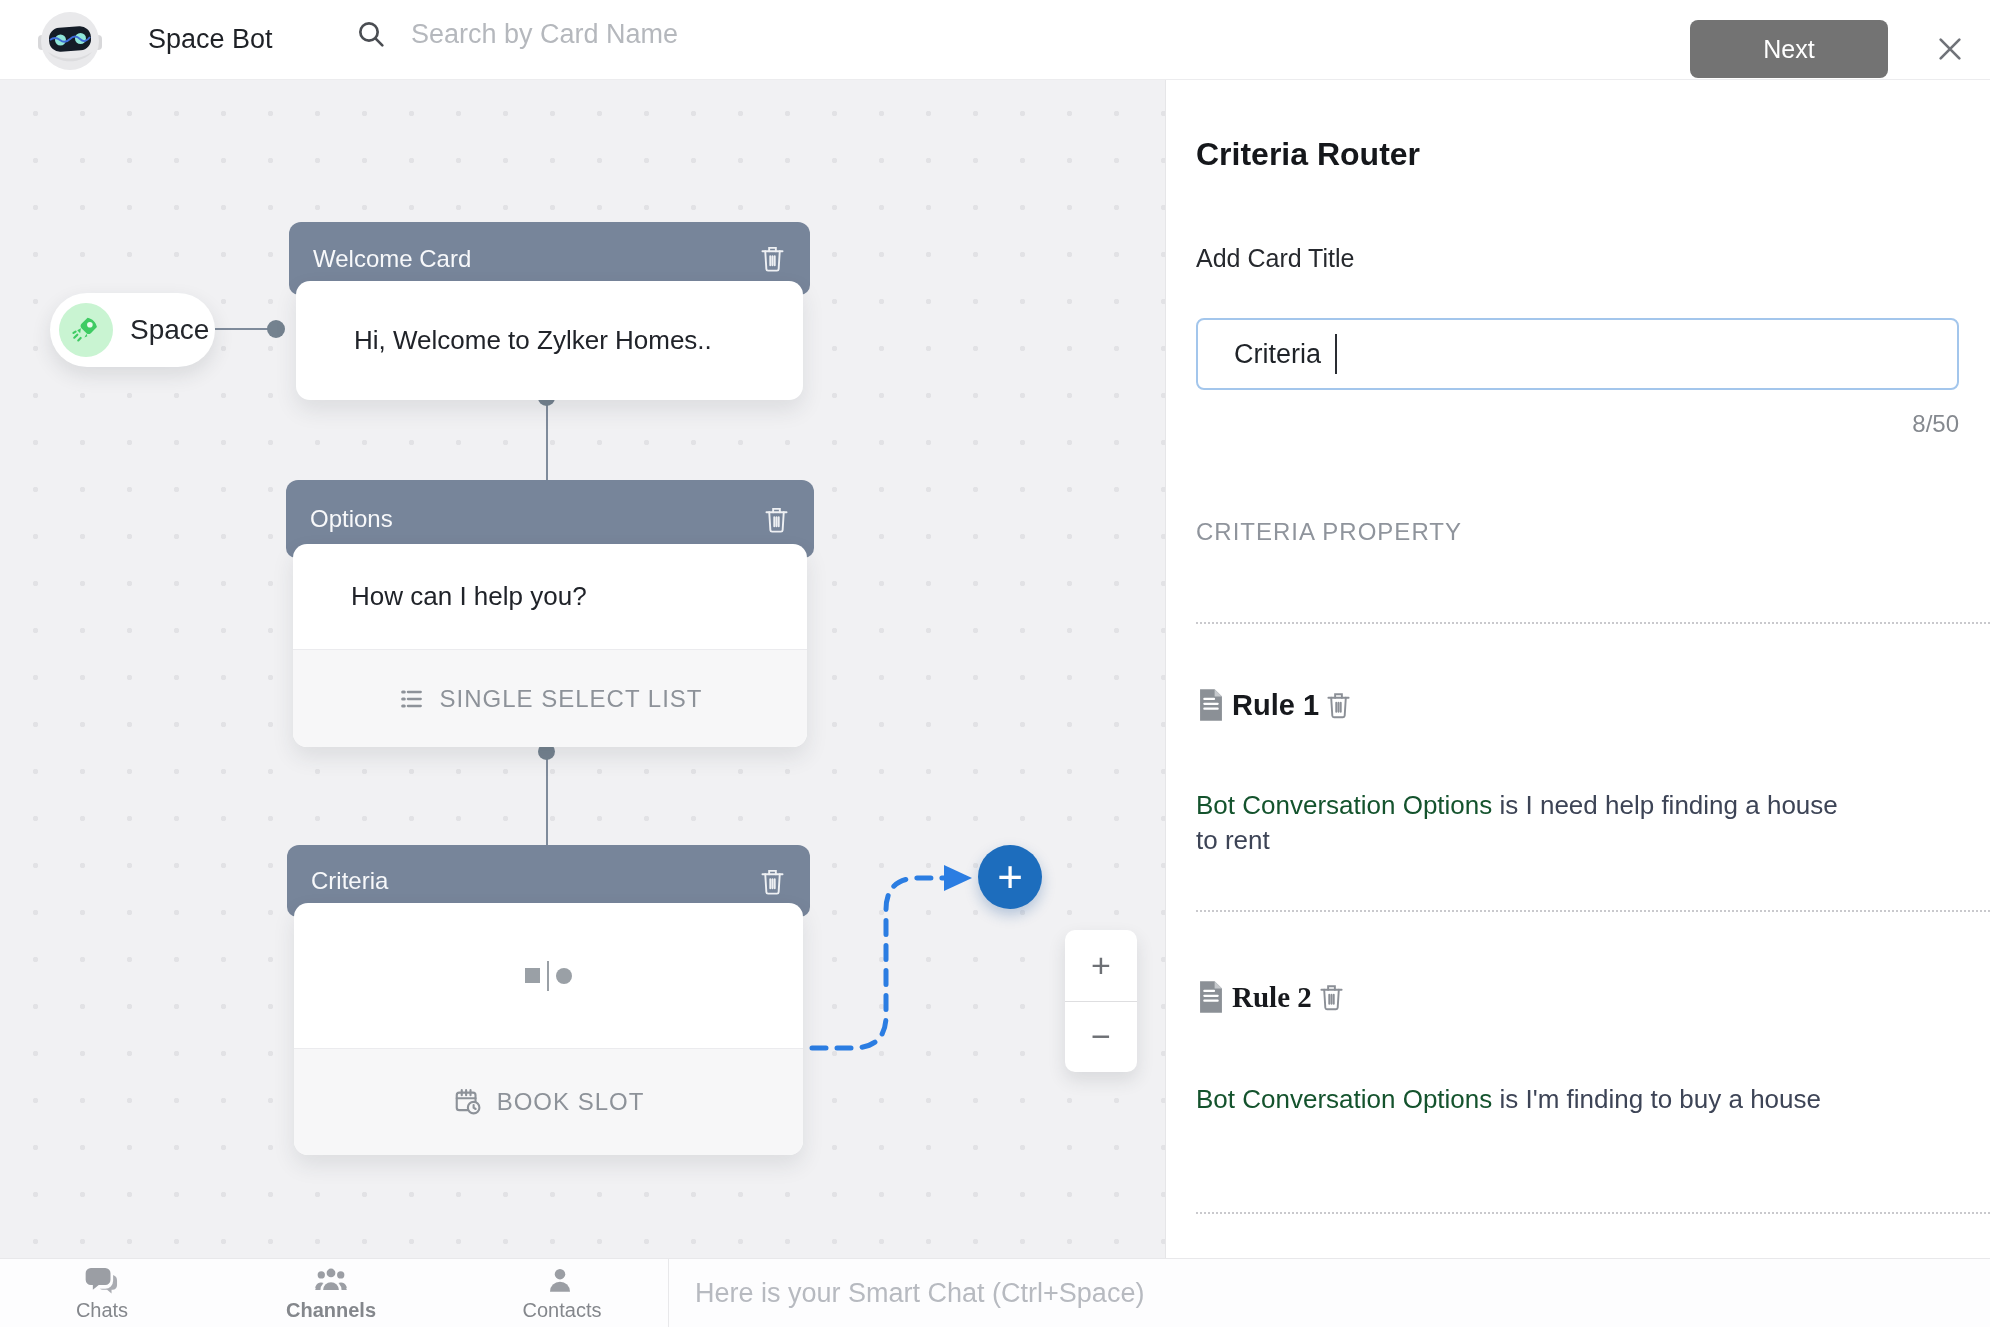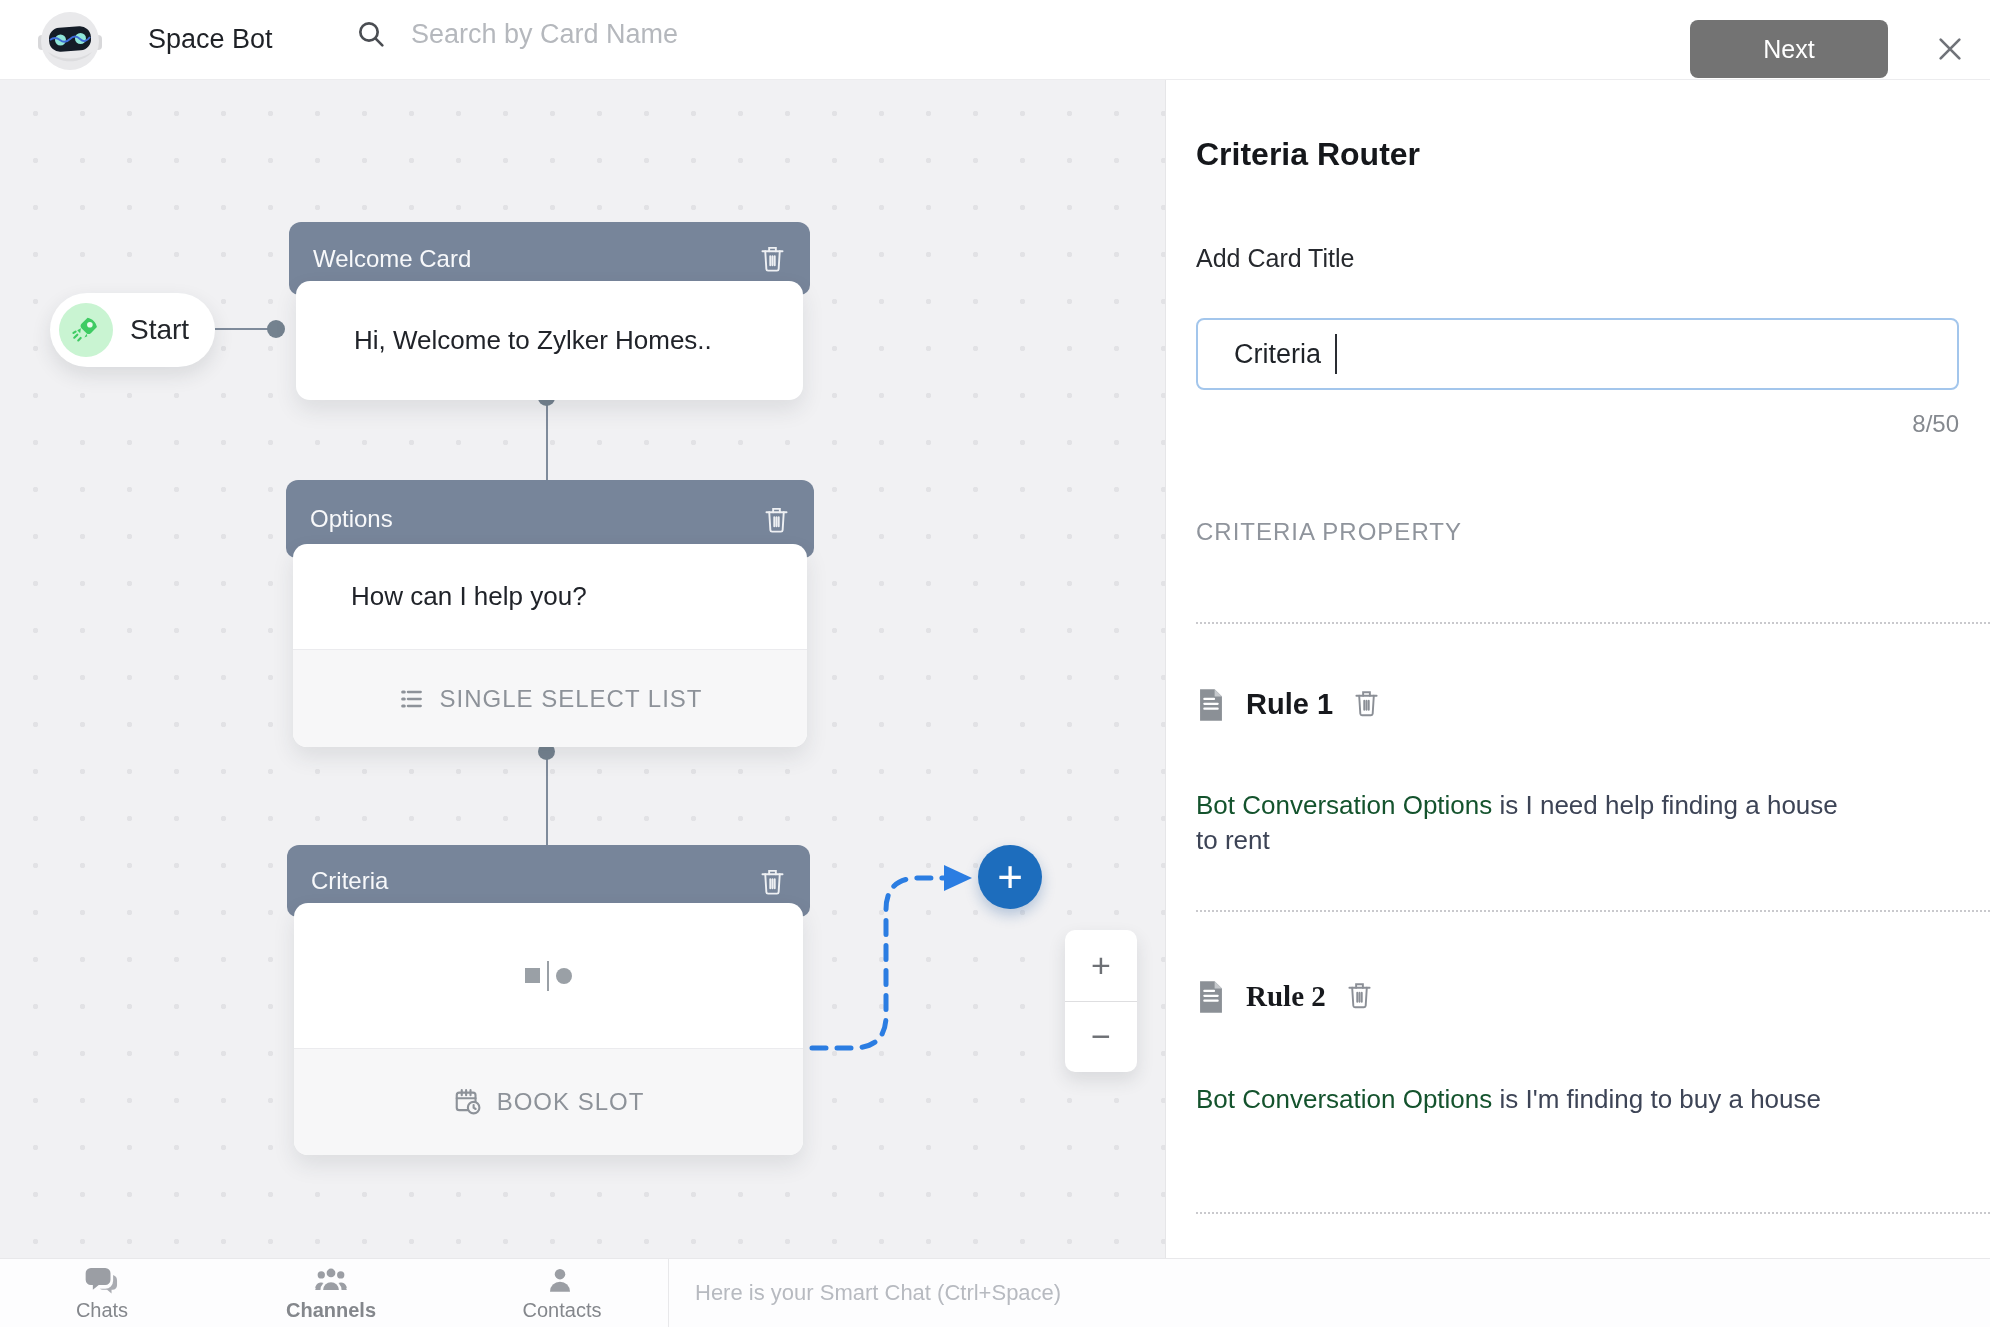--- a/index.html
+++ b/index.html
@@ -79,38 +79,38 @@
   .panel-title { position:absolute; left:30px; top:56px; font-size:32px; font-weight:bold; color:#15171b; }
   .field-label { position:absolute; left:30px; top:164px; font-size:25px; color:#26292e; }
   .title-input-wrap { position:absolute; left:30px; top:238px; width:763px; height:72px; }
   .title-input { width:100%; height:100%; border:2px solid #a3c6ec; border-radius:8px; padding-left:36px; font-size:27px; color:#1f2328; outline:none; font-family:"Liberation Sans",sans-serif; background:#fff; }
   .caret { position:absolute; left:139px; top:16px; width:2px; height:40px; background:#2a2d33; }
   .char-counter { position:absolute; left:30px; top:330px; width:763px; text-align:right; font-size:24px; color:#85898f; }
   .section-label { position:absolute; left:30px; top:438px; font-size:24px; color:#8f949c; letter-spacing:1px; }
   .dotted-div { position:absolute; left:30px; right:0; border-top:2px dotted #c9c9cd; }
   .div1 { top:542px; } .div2 { top:830px; } .div3 { top:1132px; }
 
-  .rule-row { position:absolute; left:30px; display:flex; gap:20px; }
+  .rule-row { position:absolute; left:30px; display:flex; align-items:center; gap:6px; }
   .rule-row .doc-icon { width:30px; height:34px; color:#8b9096; }
   .rule-row .rule-name { font-size:29px; font-weight:bold; color:#17191d; }
   .rule-row .trash { width:27px; height:30px; color:#8b8f96; cursor:pointer; }
   .rule1-row { top:608px; } .rule2-row { top:900px;font-family:Liberation Serif, serif; }
 
   .rule-text { position:absolute; left:30px; width:645px; font-size:26px; line-height:35px; color:#3d4456; }
   .rule-text .prop-link { color:#14532d; cursor:pointer; }
   .rule1-text { top:708px; } .rule2-text { top:1002px; }
 
   
   .bottombar { position:absolute; left:0; top:1258px; width:1990px; height:69px; background:#fdfdfe; border-top:1px solid #e8e8ea; }
   .nav-item { position:absolute; top:6px; display:flex; flex-direction:column; align-items:center; cursor:pointer; width:120px; }
   .nav-item .nav-icon { width:34px; height:32px; color:#9b9ea4; }
   .nav-item .nav-label { font-size:20px; color:#84878c; margin-top:2px; }
   .nav-chats { left:42px; } .nav-channels { left:271px;font-weight:bold; } .nav-contacts { left:502px; }
   .bottom-divider { position:absolute; left:668px; top:0; width:1px; height:69px; background:#e8e8ea; }
-  .smartchat-input { position:absolute; left:695px; top:14px; width:900px; height:40px; border:none; outline:none; font-size:22px; color:#32353a; background:transparent; font-family:"Liberation Sans",sans-serif; }
+  .smartchat-input { position:absolute; left:695px; top:14px; width:900px; height:40px; border:none; outline:none; font-size:27px; color:#32353a; background:transparent; font-family:"Liberation Sans",sans-serif; }
   .smartchat-input::placeholder { color:#b7bac0; }
 
   svg { display:block; }
 </style>
 </head>
 <body>
 
 <div class="app">
 
   <header class="topbar">
@@ -160,21 +160,21 @@
 
     <div class="start-node">
       <span class="start-badge">
         <svg viewBox="0 0 24 24" width="32" height="32">
           <path d="M13.2 2.8c3.4.6 6.4 3.6 7 7l-4.6 4.6c-.9.9-2.3.9-3.2 0l-3.8-3.8c-.9-.9-.9-2.3 0-3.2L13.2 2.8z" fill="#3ecb63"></path>
           <circle cx="14.9" cy="8.1" r="2.1" fill="#eafbef"></circle>
           <path d="M8.2 10.6 L5.4 12.2 L7.6 14.4 Z M12.4 14.8 L10.8 17.6 L13 16.6 Z" fill="#3ecb63"></path>
           <path d="M5.5 15.5 L3.2 17.8 M8 18 L6.2 19.8 M4.2 13.2 L2.6 14.2" stroke="#3ecb63" stroke-width="1.6" stroke-linecap="round"></path>
         </svg>
       </span>
-      <span class="start-label">Start</span>
+      <span class="start-label">Space</span>
     </div>
 
     <div class="flow-card card-welcome">
       <div class="hdr">
         <span class="hdr-title">Welcome Card</span>
         <span class="trash">
           <svg viewBox="0 0 24 26" width="27" height="29" fill="none" stroke="currentColor" stroke-width="1.7" stroke-linecap="round">
             <path d="M3 6.5 h18"></path>
               <path d="M9 6.5 V3.5 h6 v3"></path>
             <path d="M5.5 6.5 l1 16 a1.5 1.5 0 0 0 1.5 1.4 h8 a1.5 1.5 0 0 0 1.5-1.4 l1-16"></path>

